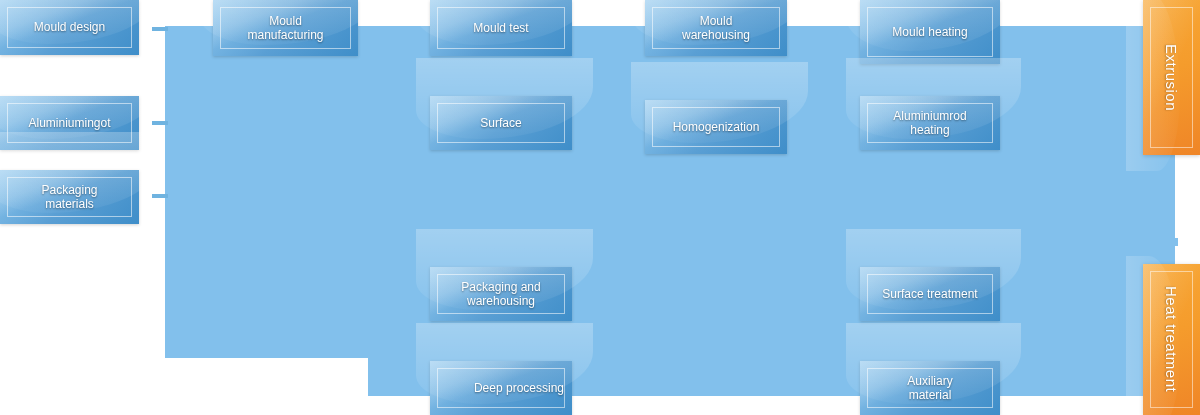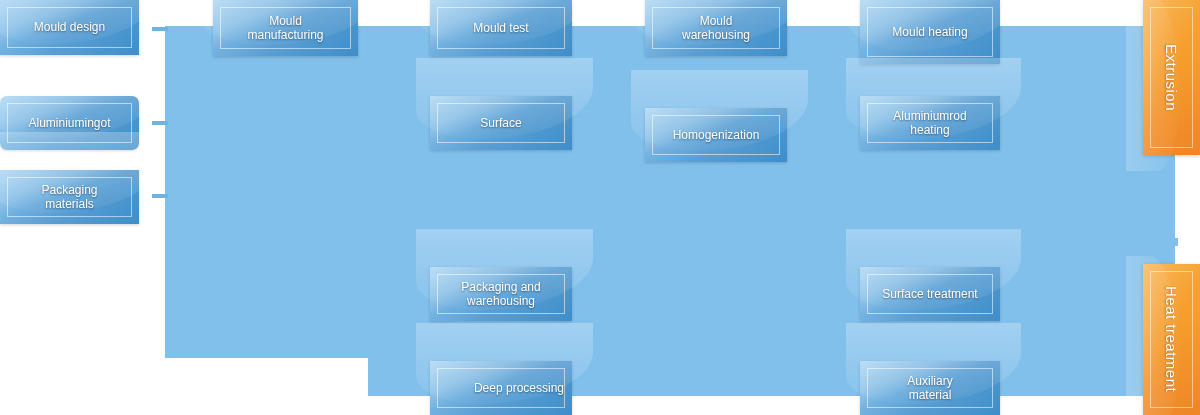--- a/index.html
+++ b/index.html
@@ -137,21 +137,21 @@
   <div class="panel" style="left: 368px; top: 358px; width: 807px; height: 38px; background: rgb(130, 192, 236);"></div>
 
   <div class="connector" style="left: 152px; top: 27px; width: 16px; background: rgb(111, 179, 224);"></div>
   <div class="connector" style="left: 152px; top: 121px; width: 16px; background: rgb(111, 179, 224);"></div>
   <div class="connector" style="left: 152px; top: 194px; width: 16px; background: rgb(111, 179, 224);"></div>
   <div class="connector-right" style="left: 1172px; top: 238px; width: 6px; height: 8px; background: rgb(130, 192, 236);"></div>
 
   <div class="node" style="left: 0px; top: 0px; width: 139px; height: 55px;">
     <span class="node-label">Mould design</span>
   </div>
-  <div class="node" style="left: 0px; top: 96px; width: 139px; height: 54px; border-radius: 7px;">
+  <div class="node" style="left: 0px; top: 96px; width: 139px; height: 54px;">
     <span class="node-label">Aluminiumingot</span>
   </div>
   <div class="node" style="left: 0px; top: 170px; width: 139px; height: 54px;">
     <span class="node-label">Packaging
 materials</span>
   </div>
 
   <div class="node" style="left: 213px; top: 0px; width: 145px; height: 56px;">
     <span class="node-label">Mould
 manufacturing</span>
@@ -162,21 +162,21 @@
   <div class="node" style="left: 645px; top: 0px; width: 142px; height: 56px;">
     <span class="node-label">Mould
 warehousing</span>
   </div>
   <div class="node" style="left: 860px; top: 0px; width: 140px; height: 64px;">
     <span class="node-label">Mould heating</span>
   </div>
   <div class="node" style="left: 430px; top: 96px; width: 142px; height: 54px;">
     <span class="node-label">Surface</span>
   </div>
-  <div class="node" style="left: 645px; top: 108px; width: 142px; height: 54px; align-items: center;">
+  <div class="node" style="left: 645px; top: 100px; width: 142px; height: 54px; align-items: center;">
     <span class="node-label">Homogenization</span>
   </div>
   <div class="node" style="left: 860px; top: 96px; width: 140px; height: 54px;">
     <span class="node-label">Aluminiumrod
 heating</span>
   </div>
   <div class="node" style="left: 430px; top: 267px; width: 142px; height: 54px;">
     <span class="node-label">Packaging and
 warehousing</span>
   </div>

